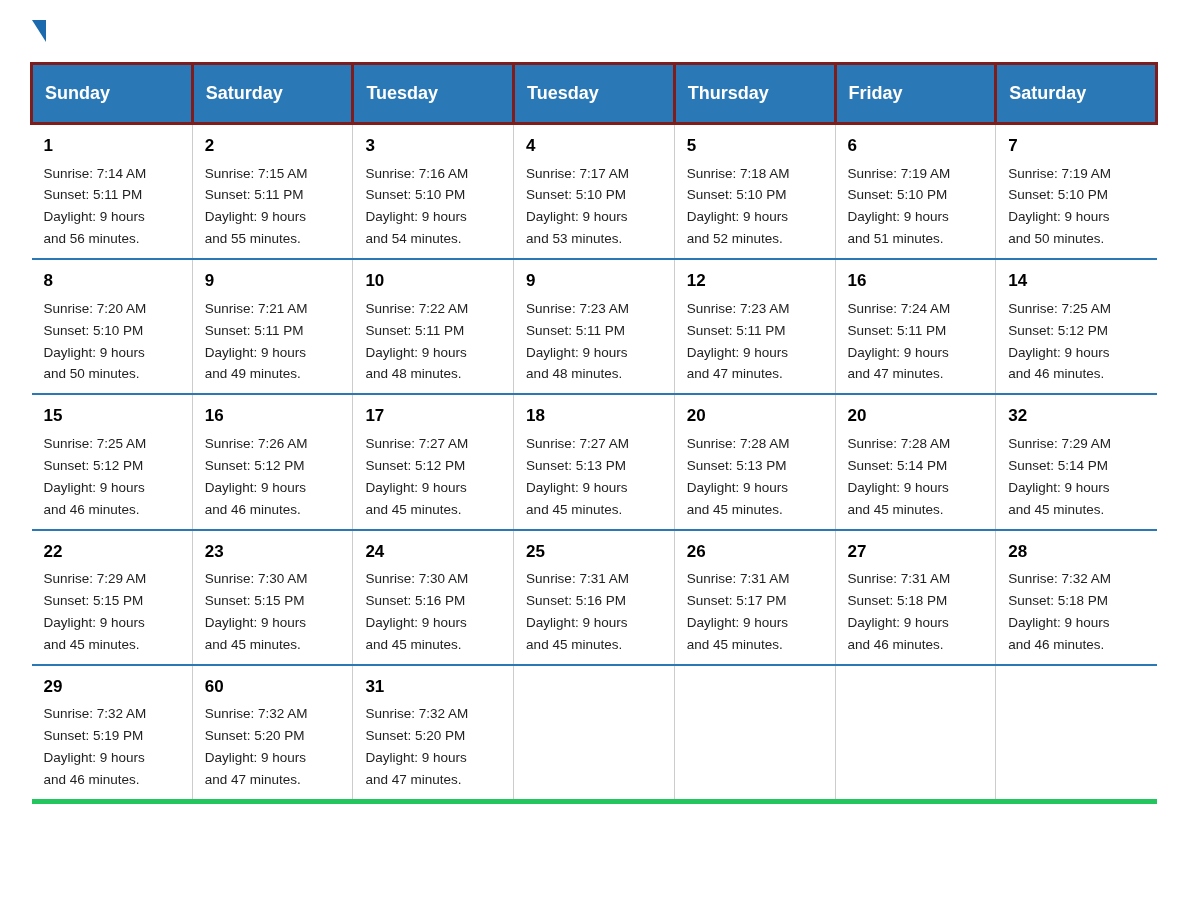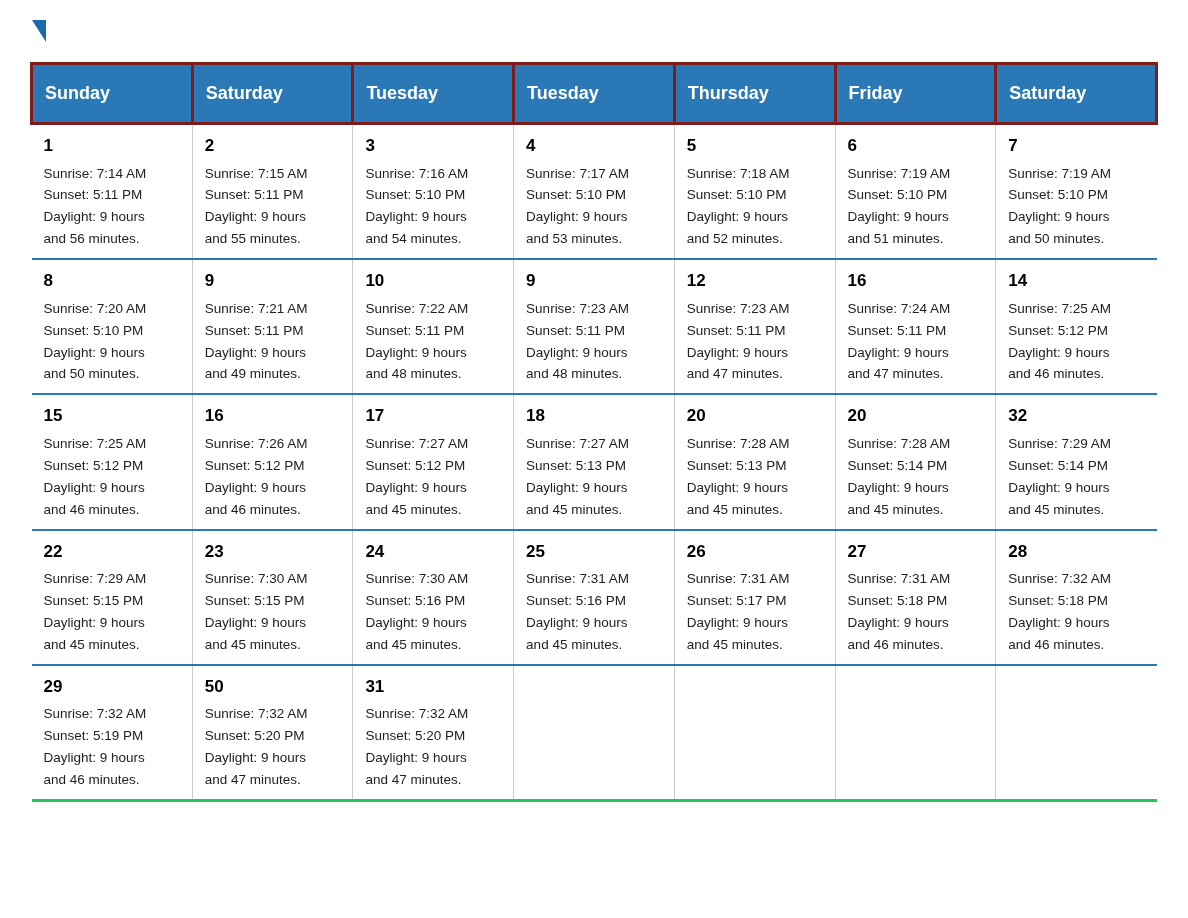--- a/index.html
+++ b/index.html
@@ -95,21 +95,21 @@
       color: #000;
       display: block;
       margin-bottom: 4px;
     }
     .day-info {
       font-size: 13.5px;
       color: #222;
       line-height: 1.55;
     }
     tbody tr:last-child {
-      border-bottom: 3px solid #22c55e;
+      border-bottom: 5px solid #22c55e;
     }
     .logo-line2 {
       display: flex;
       align-items: center;
     }
   </style>
 </head>
 <body>
 
 <div class="header">
@@ -260,21 +260,21 @@
         <span class="day-number">28</span>
         <span class="day-info">Sunrise: 7:32 AM<br>Sunset: 5:18 PM<br>Daylight: 9 hours<br>and 46 minutes.</span>
       </td>
       </tr>
       <tr>
         <td>
         <span class="day-number">29</span>
         <span class="day-info">Sunrise: 7:32 AM<br>Sunset: 5:19 PM<br>Daylight: 9 hours<br>and 46 minutes.</span>
       </td>
         <td>
-        <span class="day-number">50</span>
+        <span class="day-number">60</span>
         <span class="day-info">Sunrise: 7:32 AM<br>Sunset: 5:20 PM<br>Daylight: 9 hours<br>and 47 minutes.</span>
       </td>
         <td>
         <span class="day-number">31</span>
         <span class="day-info">Sunrise: 7:32 AM<br>Sunset: 5:20 PM<br>Daylight: 9 hours<br>and 47 minutes.</span>
       </td>
         <td></td>
         <td></td>
         <td></td>
         <td></td>

